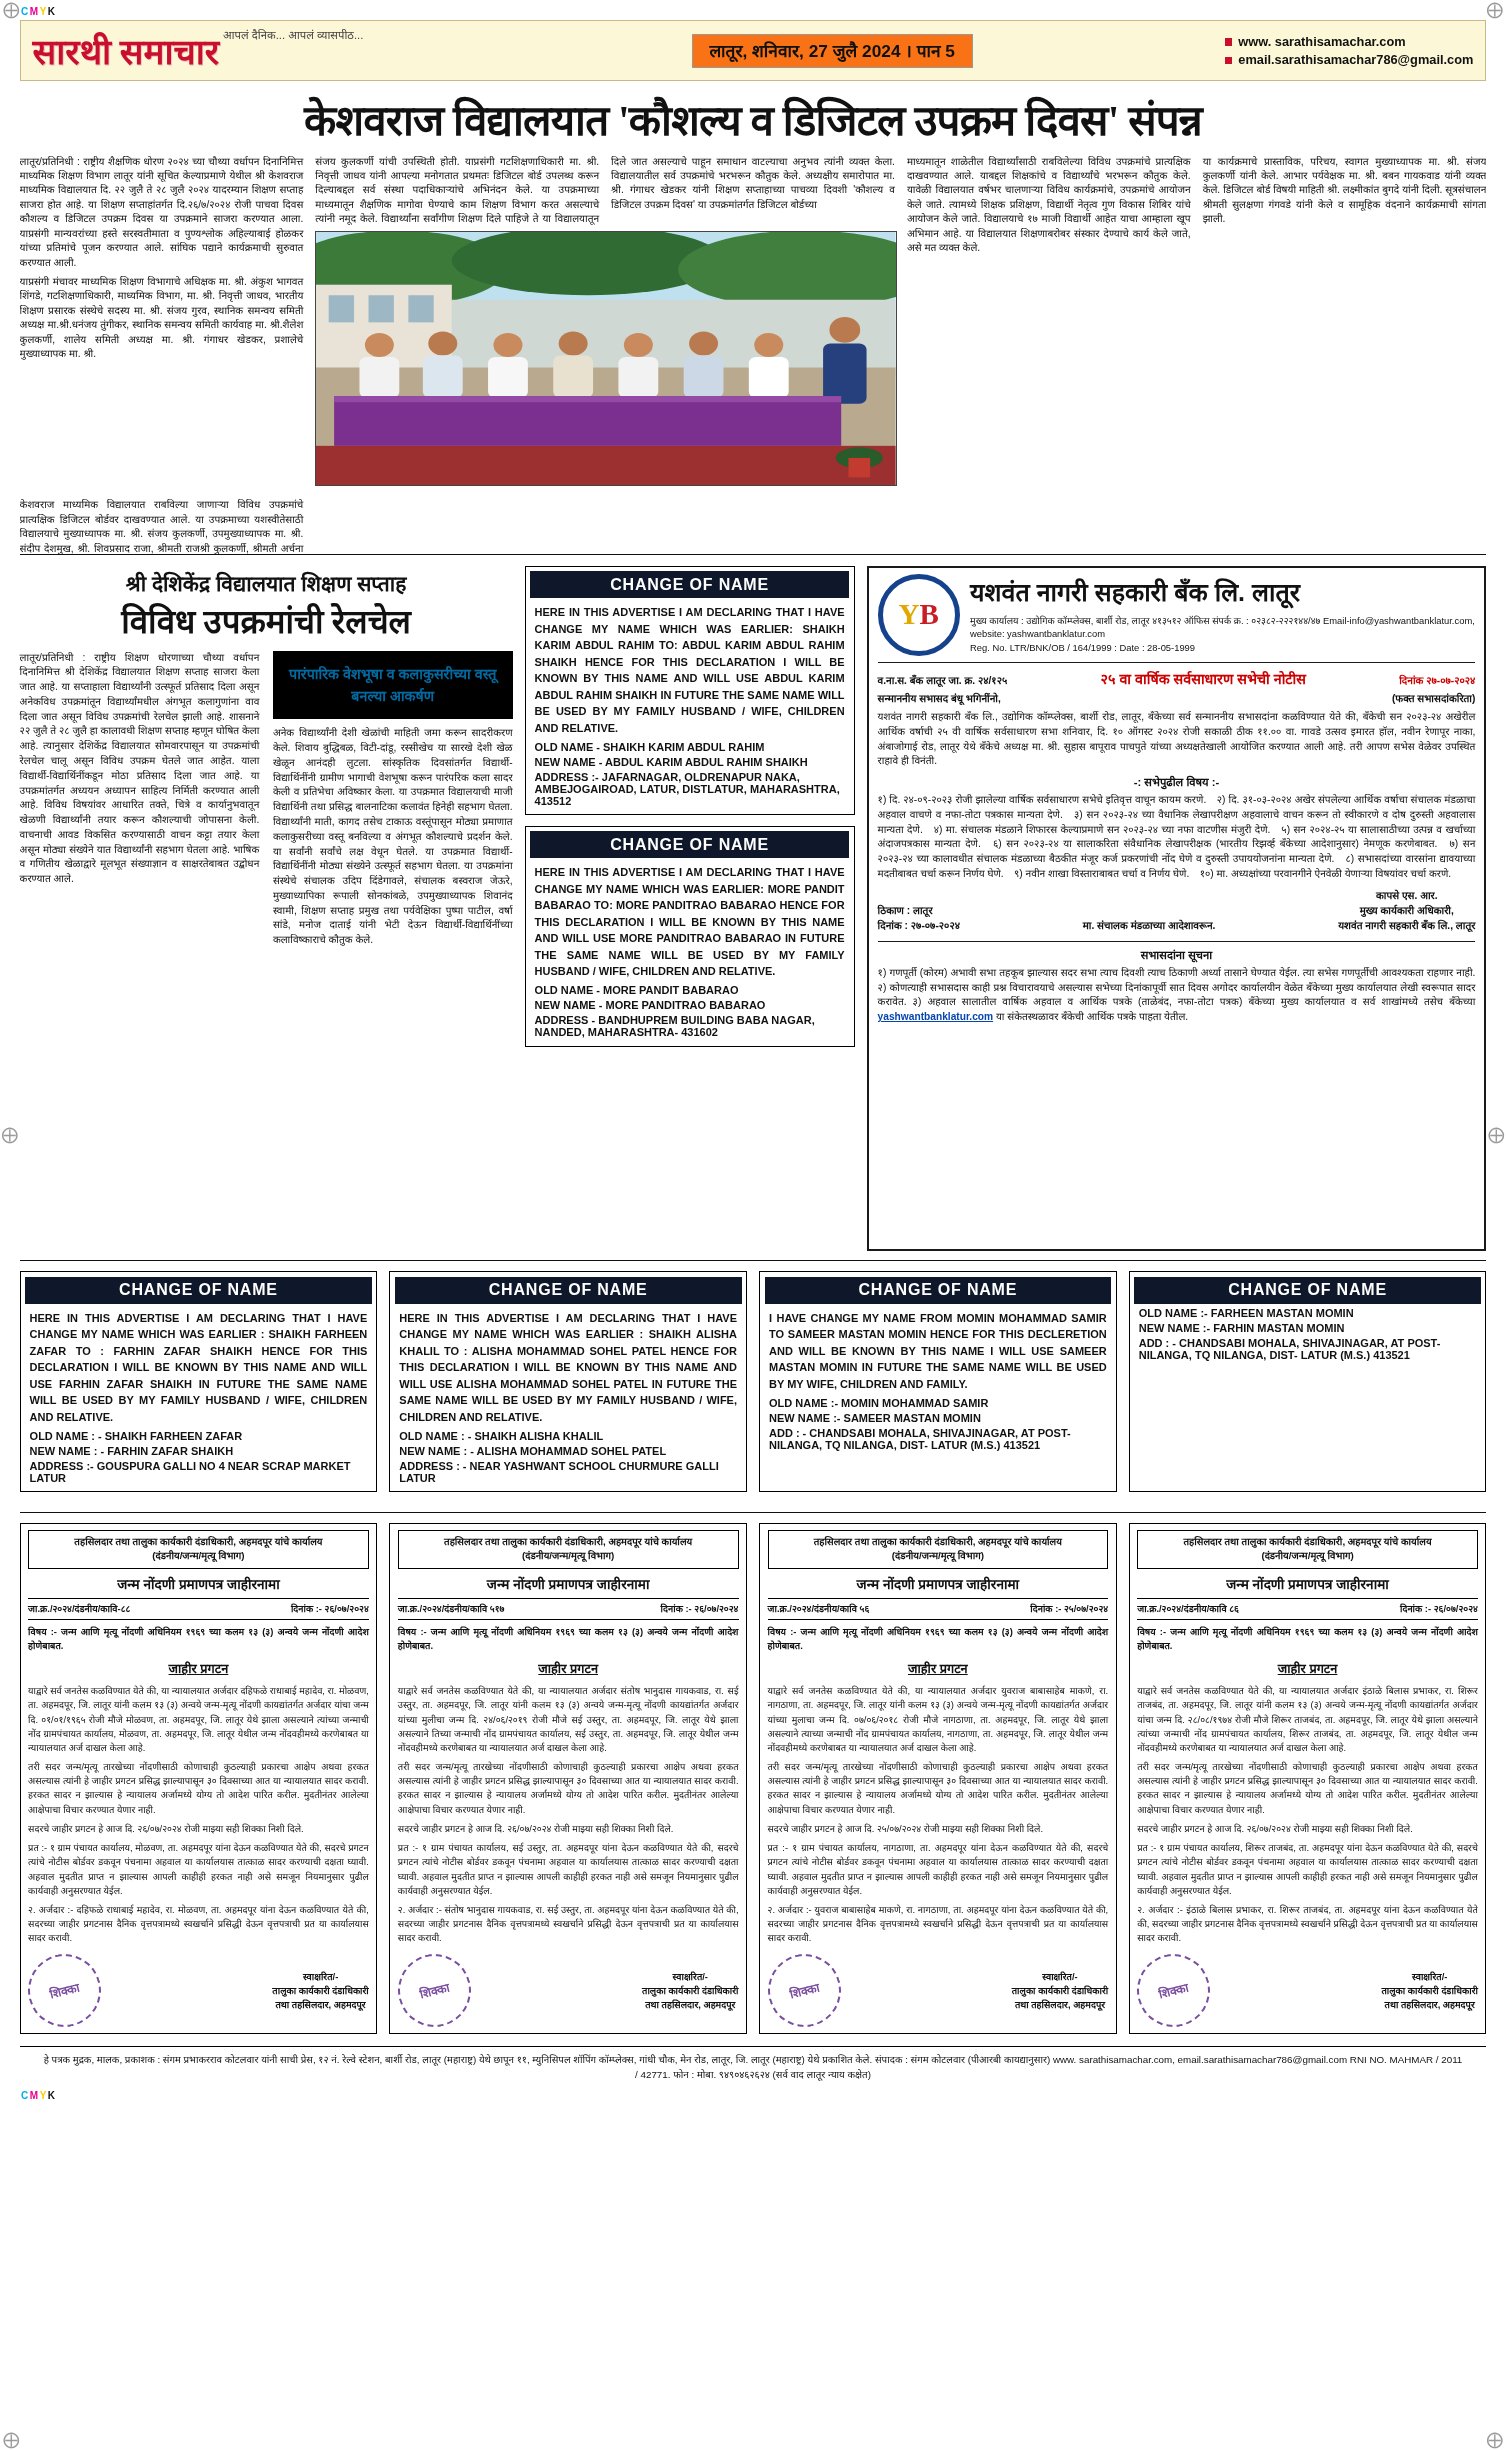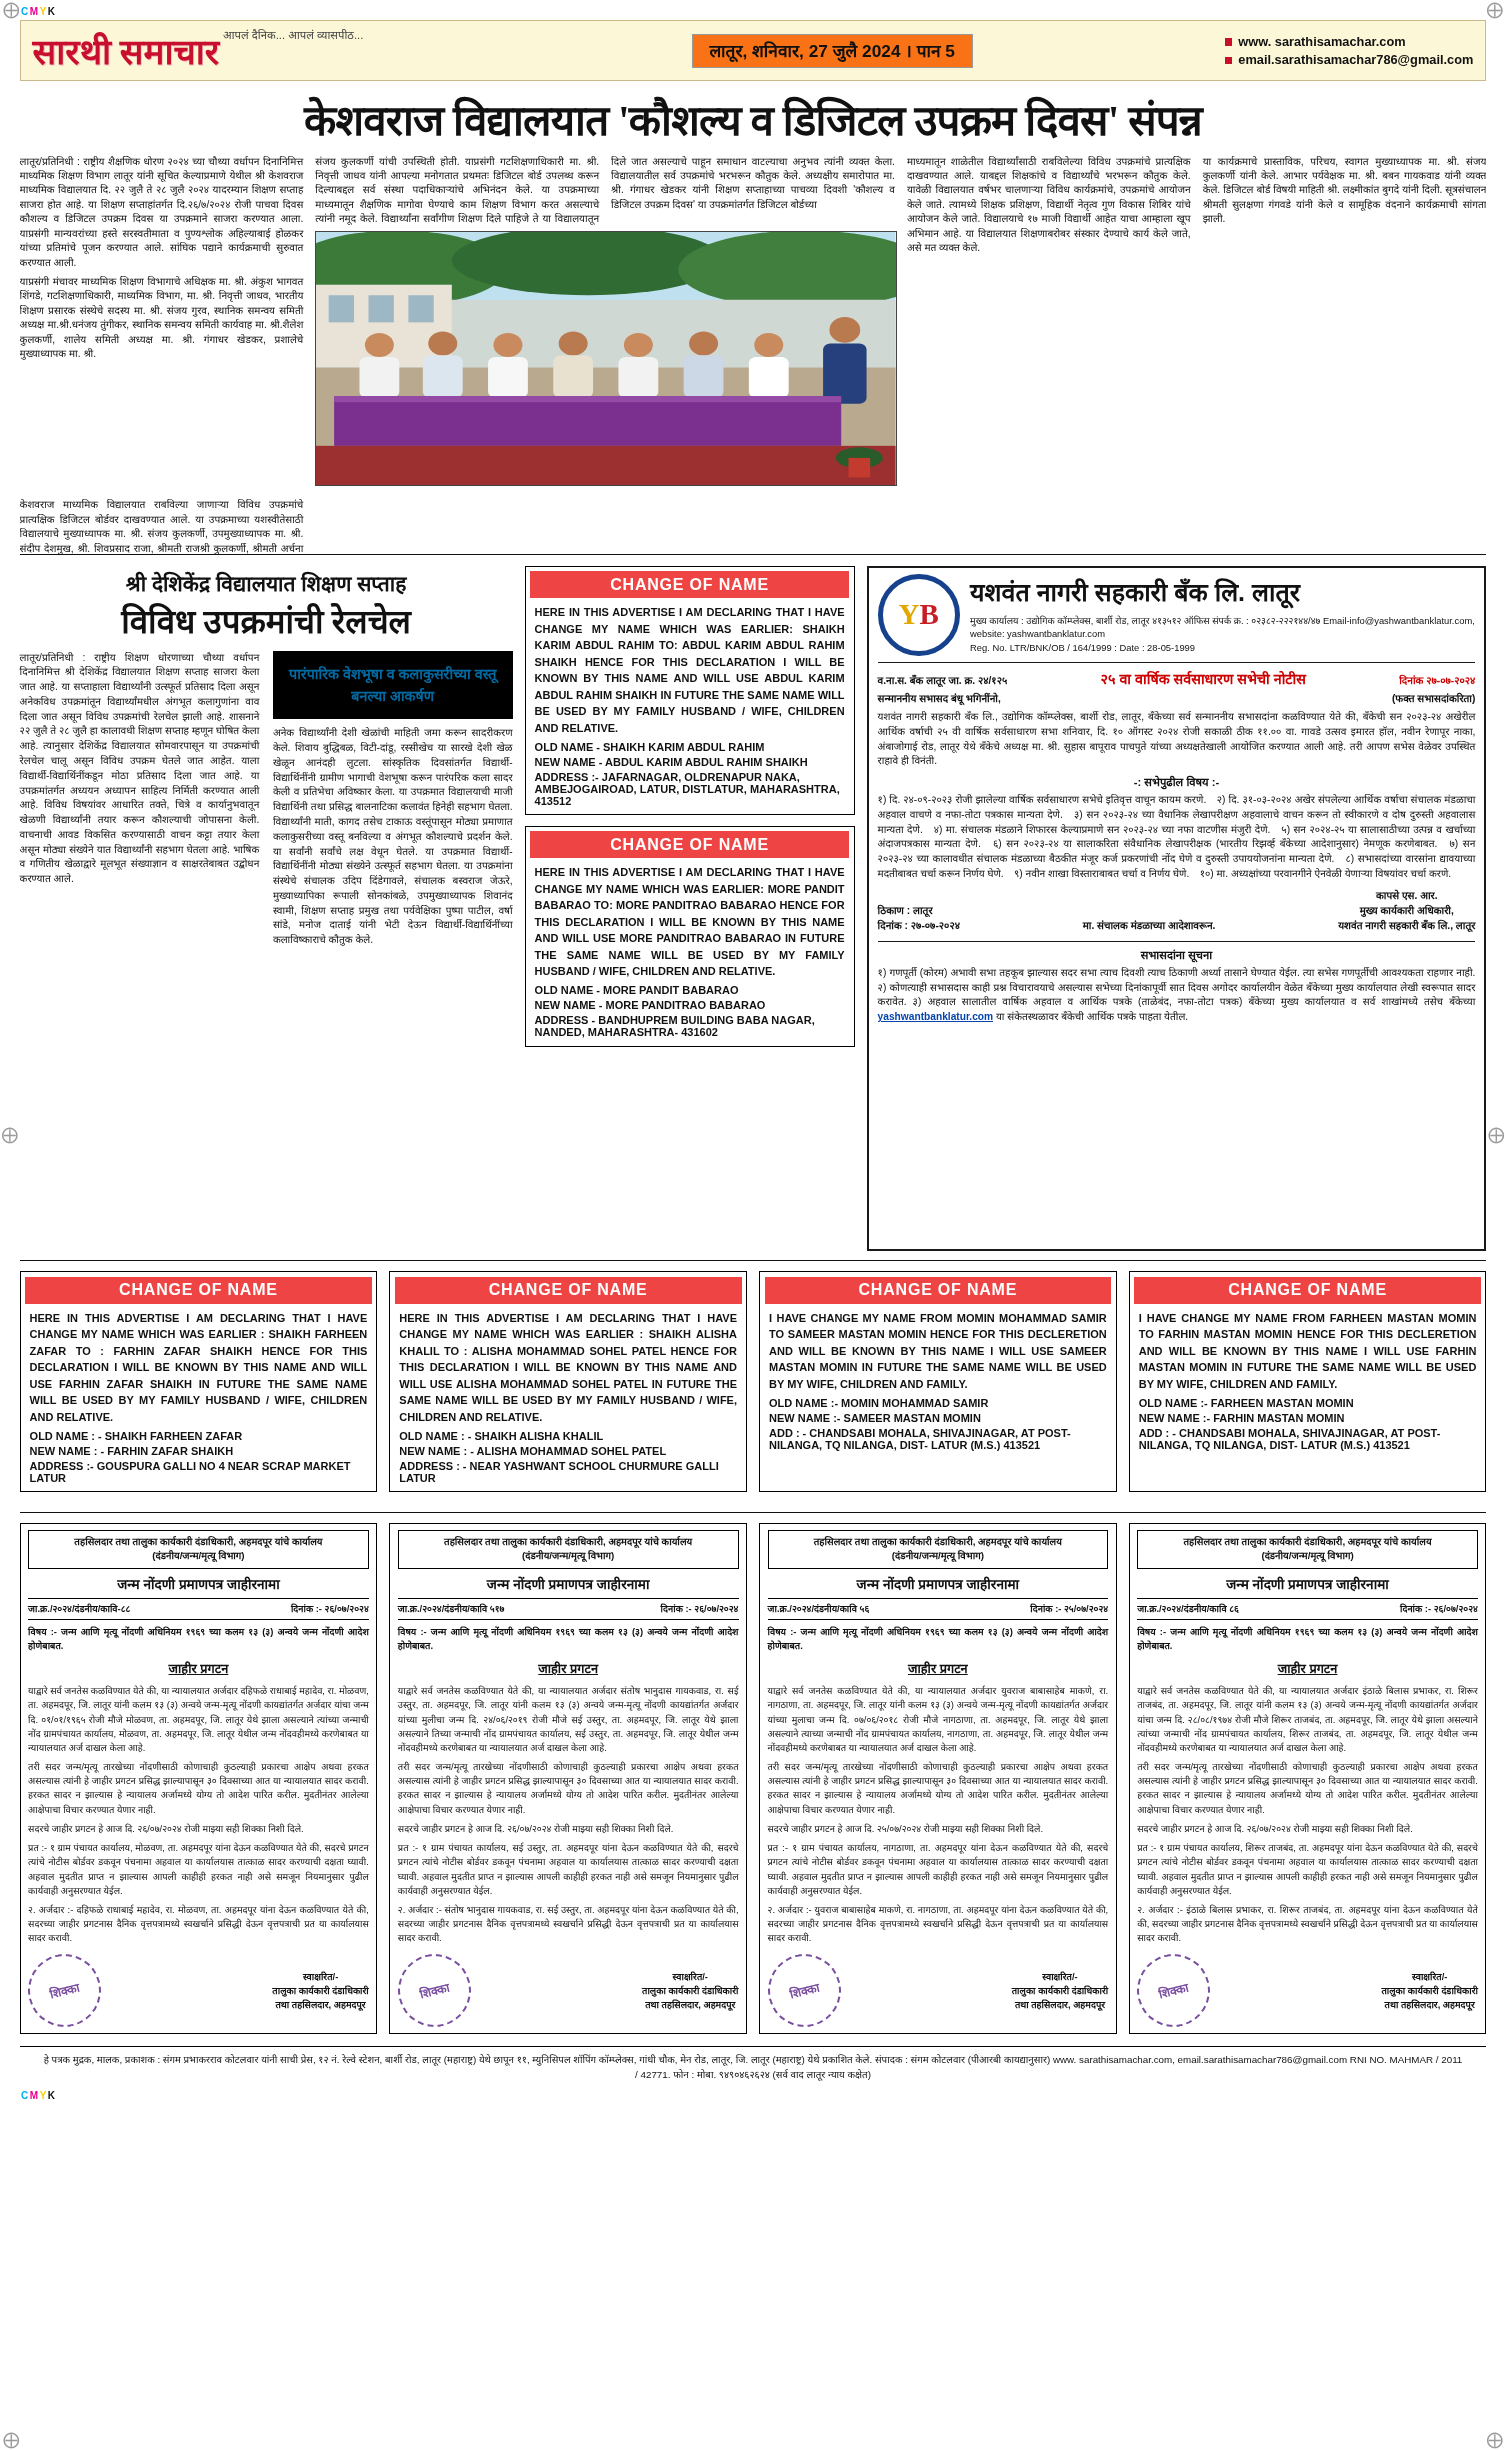--- a/index.html
+++ b/index.html
@@ -42,21 +42,21 @@
 
   .second-article .kicker{text-align:center;font-size:21px;font-weight:bold;margin:3px 0 1.5px;}
   .second-article .big{text-align:center;font-size:33px;font-weight:bold;margin:0 0 7.5px;
                        font-family:"Liberation Serif","DejaVu Serif",serif;}
   .second-body{column-count:2;column-gap:13.6px;text-align:justify;font-size:10.2px;line-height:1.45;}
   .second-body p{margin:0 0 6px;}
   .attraction-box{background:#000;color:#0369a1;text-align:center;font-weight:bold;font-size:14.3px;
                   padding:12px 7.5px;margin:4.5px 0 7.5px;break-inside:avoid;line-height:1.55;}
 
   .con-box{border:1.5px solid #000;padding:4.5px;background:#fff;margin-bottom:10.5px;}
-  .con-head{background:#ef4444;color:#fff;text-align:center;font-weight:bold;font-size:16px;
+  .con-head{background:#0f172a;color:#fff;text-align:center;font-weight:bold;font-size:16px;
             padding:4.5px 0;letter-spacing:0.8px;}
   .con-body{font-size:11px;font-weight:600;text-align:justify;padding:6px 4.5px 1.5px;line-height:1.5;}
   .con-line{font-weight:bold;margin:3px 4.5px 0;font-size:11px;}
   .con-line.addr{margin-bottom:3px;}
 
   .bank-ad{border:2.3px solid #1a1a1a;padding:6px 9px;font-size:10.2px;line-height:1.45;}
   .bank-head{display:flex;gap:10.5px;align-items:center;border-bottom:1.5px solid #1a1a1a;padding-bottom:6px;}
   .bank-logo{flex:0 0 auto;width:72px;height:72px;border-radius:50%;border:5.3px solid #16418c;background:#fff;
              display:flex;align-items:center;justify-content:center;font-size:29px;font-weight:bold;
              font-family:"Liberation Serif","DejaVu Serif",serif;}
@@ -290,21 +290,20 @@
     </div>
     <div class="con-box">
       <div class="con-head">CHANGE OF NAME</div>
       <div class="con-body">I HAVE CHANGE MY NAME FROM MOMIN MOHAMMAD SAMIR TO SAMEER MASTAN MOMIN HENCE FOR THIS DECLERETION AND WILL BE KNOWN BY THIS NAME I WILL USE SAMEER MASTAN MOMIN IN FUTURE THE SAME NAME WILL BE USED BY MY WIFE, CHILDREN AND FAMILY.</div>
       <div class="con-line">OLD NAME :- MOMIN MOHAMMAD SAMIR</div>
       <div class="con-line">NEW NAME :- SAMEER MASTAN MOMIN</div>
       <div class="con-line addr">ADD : - CHANDSABI MOHALA, SHIVAJINAGAR, AT POST- NILANGA, TQ NILANGA, DIST- LATUR (M.S.) 413521</div>
     </div>
     <div class="con-box">
       <div class="con-head">CHANGE OF NAME</div>
-      <div class="con-body">I HAVE CHANGE MY NAME FROM FARHEEN MASTAN MOMIN TO FARHIN MASTAN MOMIN HENCE FOR THIS DECLERETION AND WILL BE KNOWN BY THIS NAME I WILL USE FARHIN MASTAN MOMIN IN FUTURE THE SAME NAME WILL BE USED BY MY WIFE, CHILDREN AND FAMILY.</div>
       <div class="con-line">OLD NAME :- FARHEEN MASTAN MOMIN</div>
       <div class="con-line">NEW NAME :- FARHIN MASTAN MOMIN</div>
       <div class="con-line addr">ADD : - CHANDSABI MOHALA, SHIVAJINAGAR, AT POST- NILANGA, TQ NILANGA, DIST- LATUR (M.S.) 413521</div>
     </div>
   </div>
 
   <div class="birth-row">
 
     <div class="birth-box">
       <div class="birth-office">

